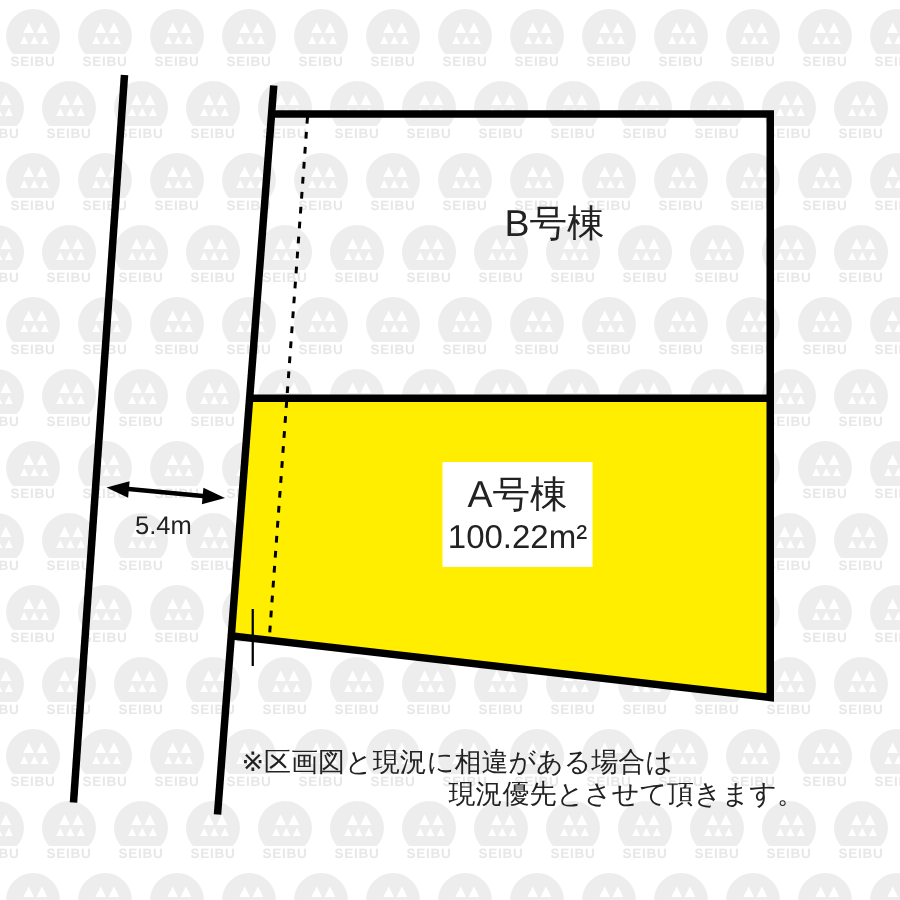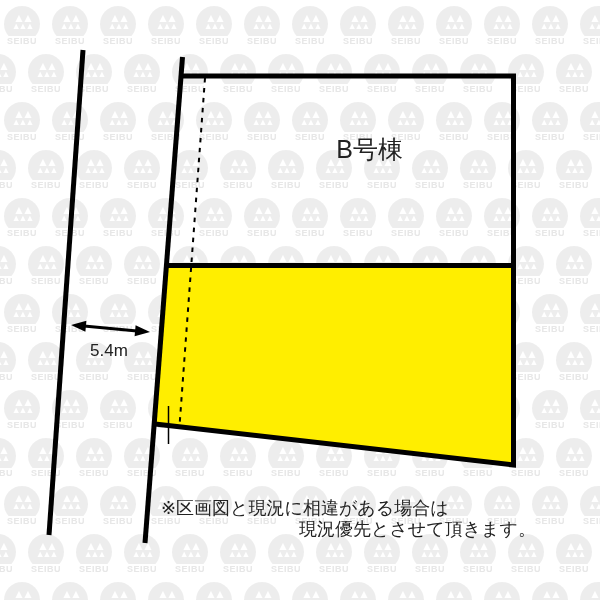--- a/index.html
+++ b/index.html
@@ -1095,20 +1095,24 @@
       <line x1="84" y1="325.9" x2="137" y2="330.9" stroke="#000000" stroke-width="3"></line>
       <polygon points="71,325 85.4,331.8 86.4,320.8" fill="#000000"></polygon>
       <polygon points="150,332 134.6,336.2 135.6,325.2" fill="#000000"></polygon>
     </g>
   </svg>
 
   <div class="lbl" id="b-label">
     <div class="plot-name">B号棟</div>
   </div>
 
+  <div class="lbl" id="a-label-box">
+    <div class="plot-name">A号棟</div>
+    <div class="plot-area">100.22m²</div>
+  </div>
 
   <div class="lbl" id="road-width-label">5.4m</div>
 
 
   <div class="lbl" id="note-line2">現況優先とさせて頂きます。</div>
 
   <div class="lbl" id="note-line1">※区画図と現況に相違がある場合は</div>
 
 </div>
 

